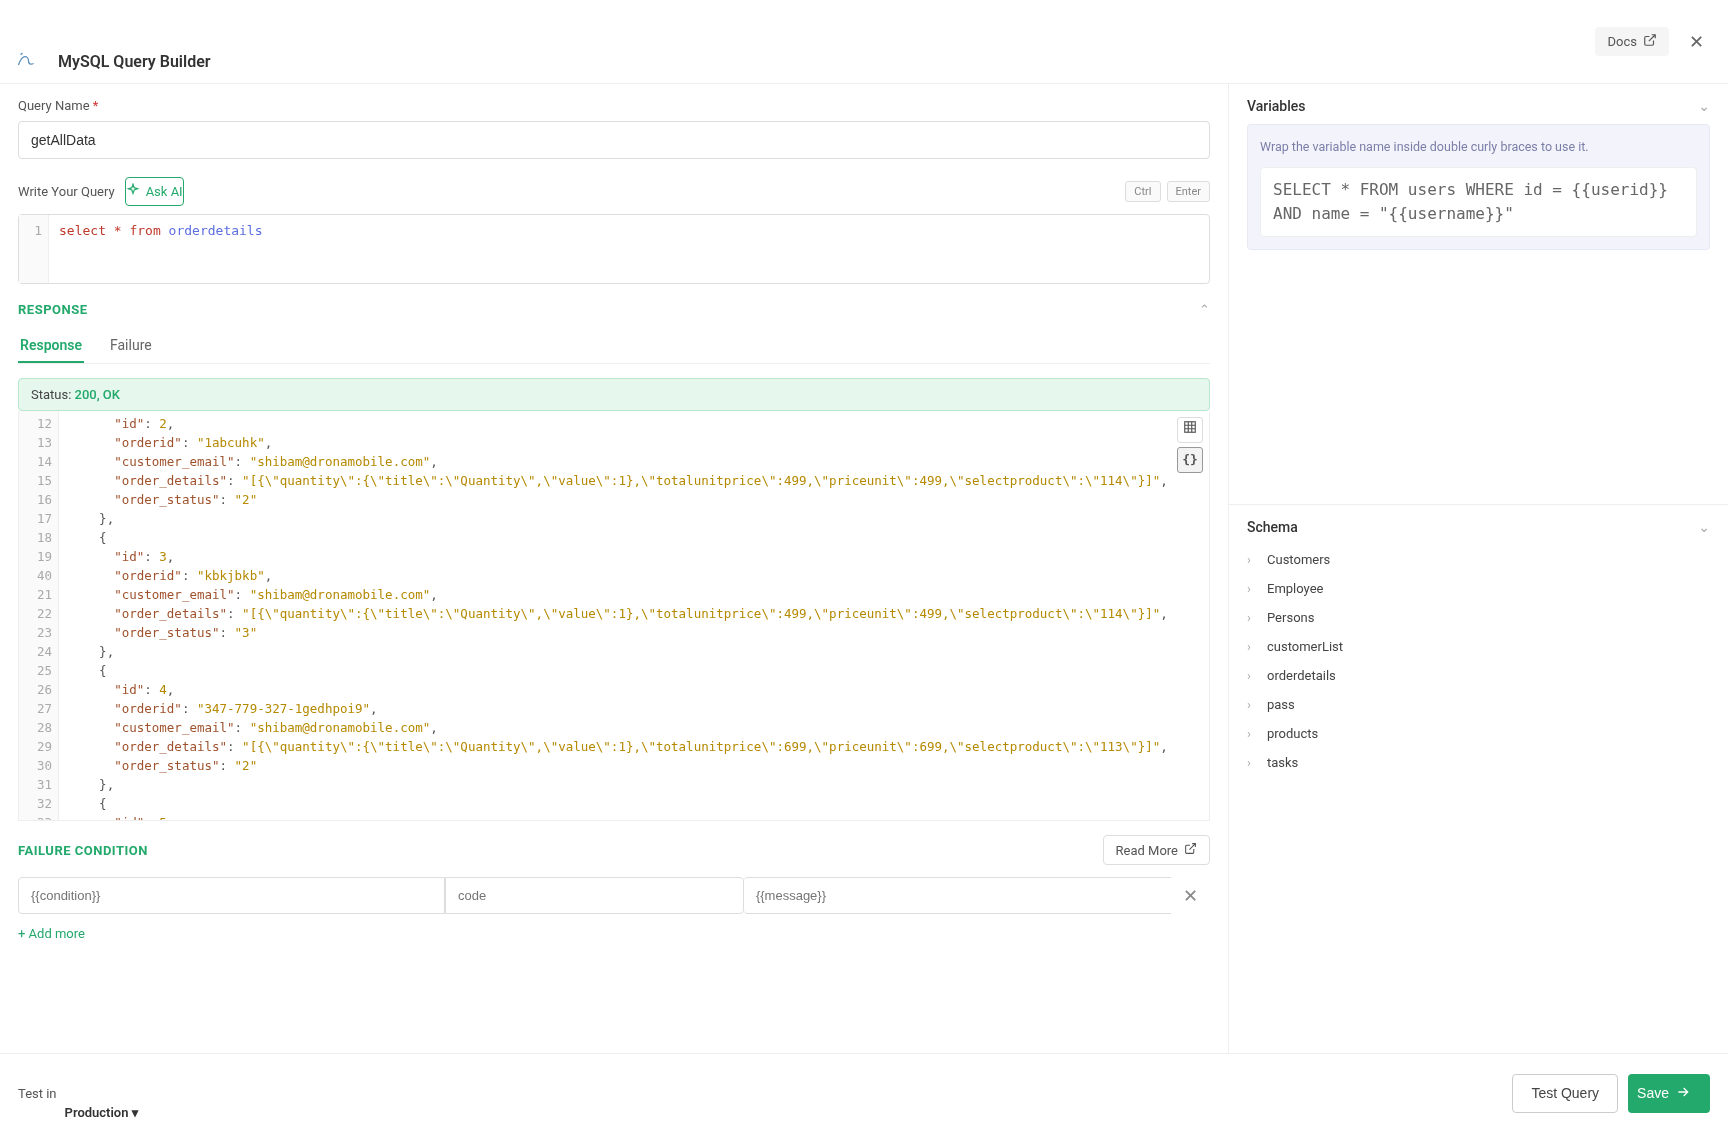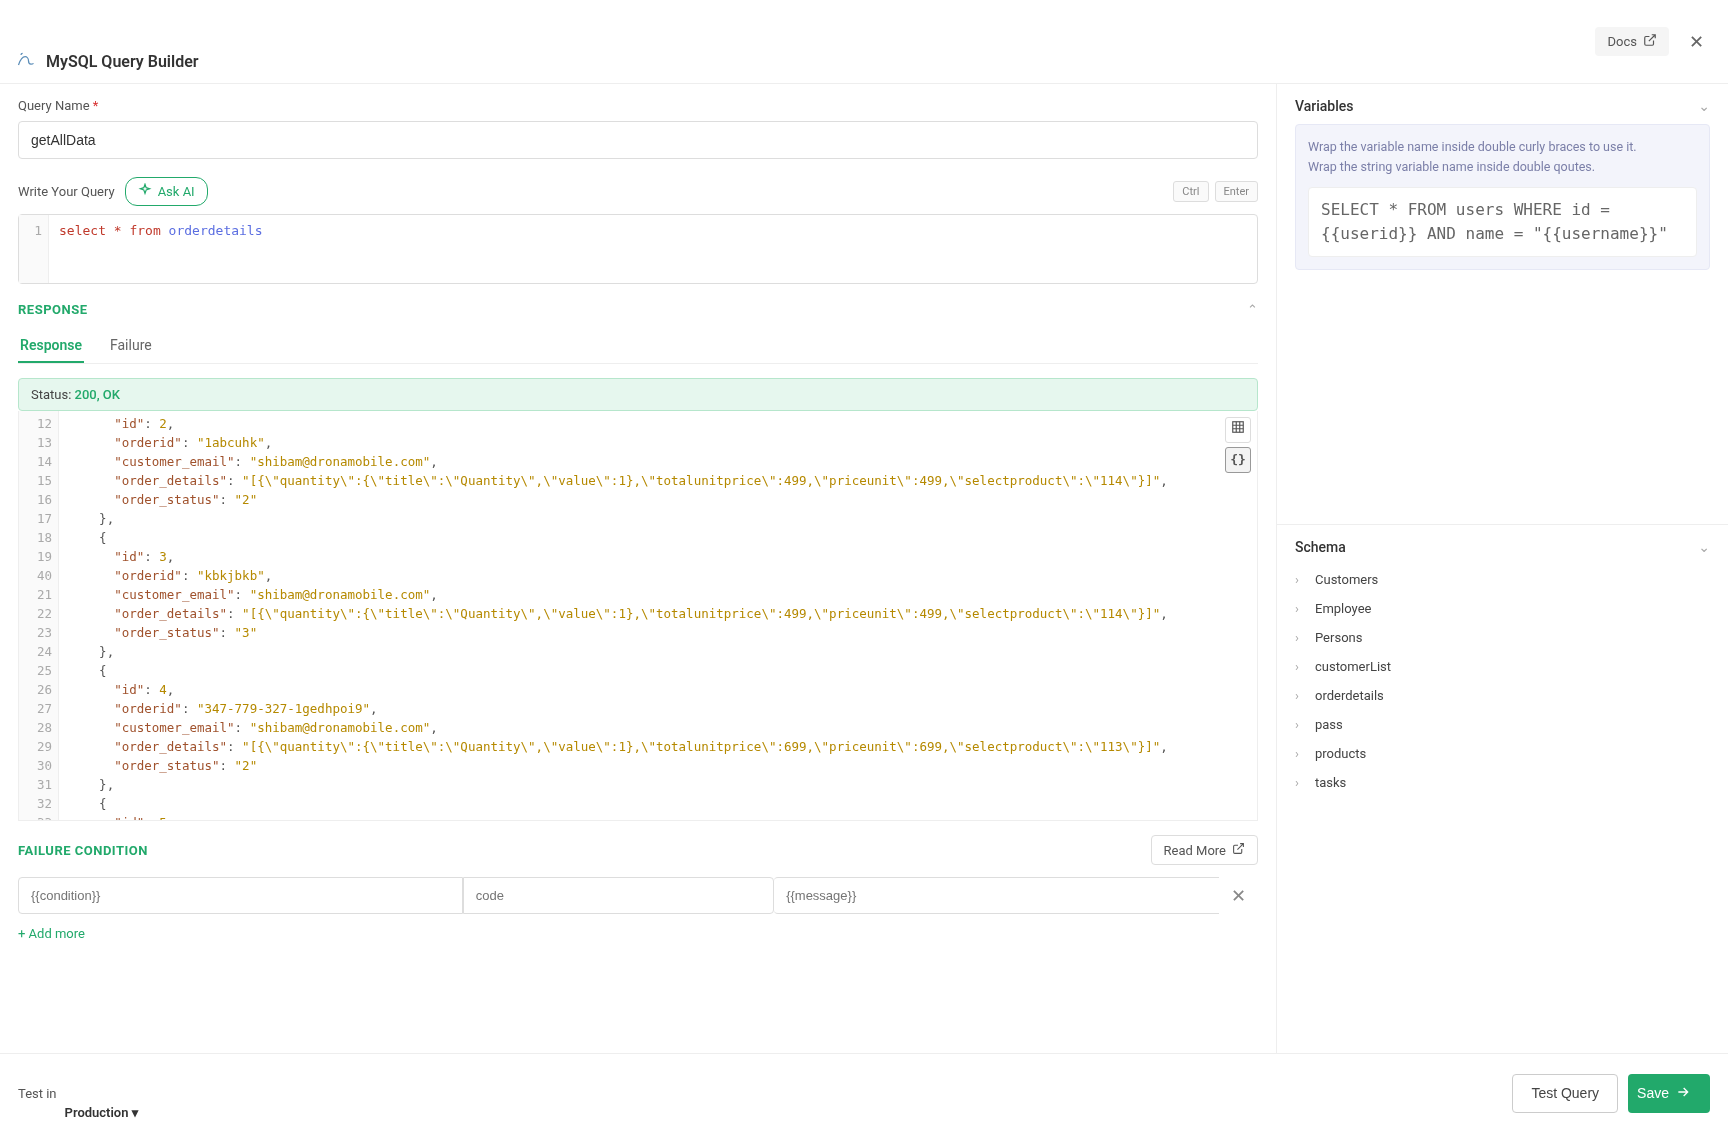--- a/index.html
+++ b/index.html
@@ -1,32 +1,32 @@
 <!DOCTYPE html>
 <html><head>
 <meta charset="utf-8">
 <style>
 * { box-sizing: border-box; margin: 0; padding: 0; }
 body { font-family: -apple-system, BlinkMacSystemFont, "Segoe UI", Roboto, sans-serif; font-size: 13px; color: #333; background: #fff; }
 .app { display: flex; flex-direction: column; height: 1132px; width: 1728px; }
 .header { display: flex; align-items: center; justify-content: space-between; padding: 10px 16px; border-bottom: 1px solid #eee; }
-.header-left { display: flex; align-items: center; gap: 10px; margin-top: 40px; }
+.header-left { display: flex; align-items: center; gap: 22px; margin-top: 40px; }
 .header-title { font-size: 16px; font-weight: 600; color: #333; }
 .header-right { display: flex; align-items: center; gap: 12px; }
 .docs-btn { display: flex; align-items: center; gap: 6px; padding: 6px 12px; background: #f5f5f5; border-radius: 4px; cursor: pointer; font-size: 13px; color: #555; }
 .close-btn { cursor: pointer; font-size: 18px; color: #666; padding: 4px 8px; }
 .main { display: flex; flex: 1; overflow: hidden; }
 .left-panel { flex: 1; padding: 14px 18px; overflow-y: auto; display: flex; flex-direction: column; }
-.right-panel { width: 452px; border-left: 1px solid #eee; display: flex; flex-direction: column; }
+.right-panel { width: 500px; border-left: 1px solid #eee; display: flex; flex-direction: column; }
 .field-label { font-size: 13px; color: #555; margin-bottom: 8px; }
 .required { color: #d83030; }
 .text-input { width: 100%; padding: 10px 12px; border: 1px solid #ddd; border-radius: 4px; font-size: 14px; color: #333; }
 .query-row { display: flex; align-items: center; justify-content: space-between; margin-top: 18px; margin-bottom: 8px; }
 .query-label-group { display: flex; align-items: center; gap: 10px; }
-.ask-ai-btn { display: flex; align-items: center; gap: 6px; padding: 5px 12px; border: 1px solid #22a96b; border-radius: 12px; color: #22a96b; font-size: 13px; cursor: pointer; }
+.ask-ai-btn { display: flex; align-items: center; gap: 6px; padding: 5px 0; border: 1px solid #22a96b; border-radius: 4px; color: #22a96b; font-size: 13px; cursor: pointer; }
 .kbd-group { display: flex; gap: 6px; }
 .kbd { padding: 3px 8px; border: 1px solid #ddd; border-radius: 3px; font-size: 11px; color: #888; background: #fafafa; }
 .code-editor { border: 1px solid #ddd; border-radius: 4px; display: flex; min-height: 70px; font-family: "SF Mono", Monaco, Consolas, monospace; font-size: 13px; }
 .gutter { width: 30px; padding: 8px 6px; color: #aaa; text-align: right; background: #fafafa; border-right: 1px solid #eee; }
 .code-content { padding: 8px 10px; flex: 1; }
 .kw-select { color: #c0392b; }
 .kw-star { color: #c0392b; }
 .kw-from { color: #c0392b; }
 .kw-table { color: #5b6ee1; }
 .section-header { display: flex; align-items: center; justify-content: space-between; margin-top: 18px; cursor: pointer; }
@@ -218,21 +218,20 @@
     </div>
 
     <div class="right-panel">
       <div class="right-section">
         <div class="right-header">
           <span>Variables</span>
           <span class="chevron">⌄</span>
         </div>
         <div class="variables-hint">
           <div>Wrap the variable name inside double curly braces to use it.</div>
-          <div>Wrap the string variable name inside double qoutes.</div>
           <div class="variables-example">SELECT * FROM users WHERE id = {{userid}} AND name = "{{username}}"</div>
         </div>
       </div>
 
       <div class="right-section schema-section">
         <div class="right-header">
           <span>Schema</span>
           <span class="chevron">⌄</span>
         </div>
         <div class="schema-list" id="schema-list">

